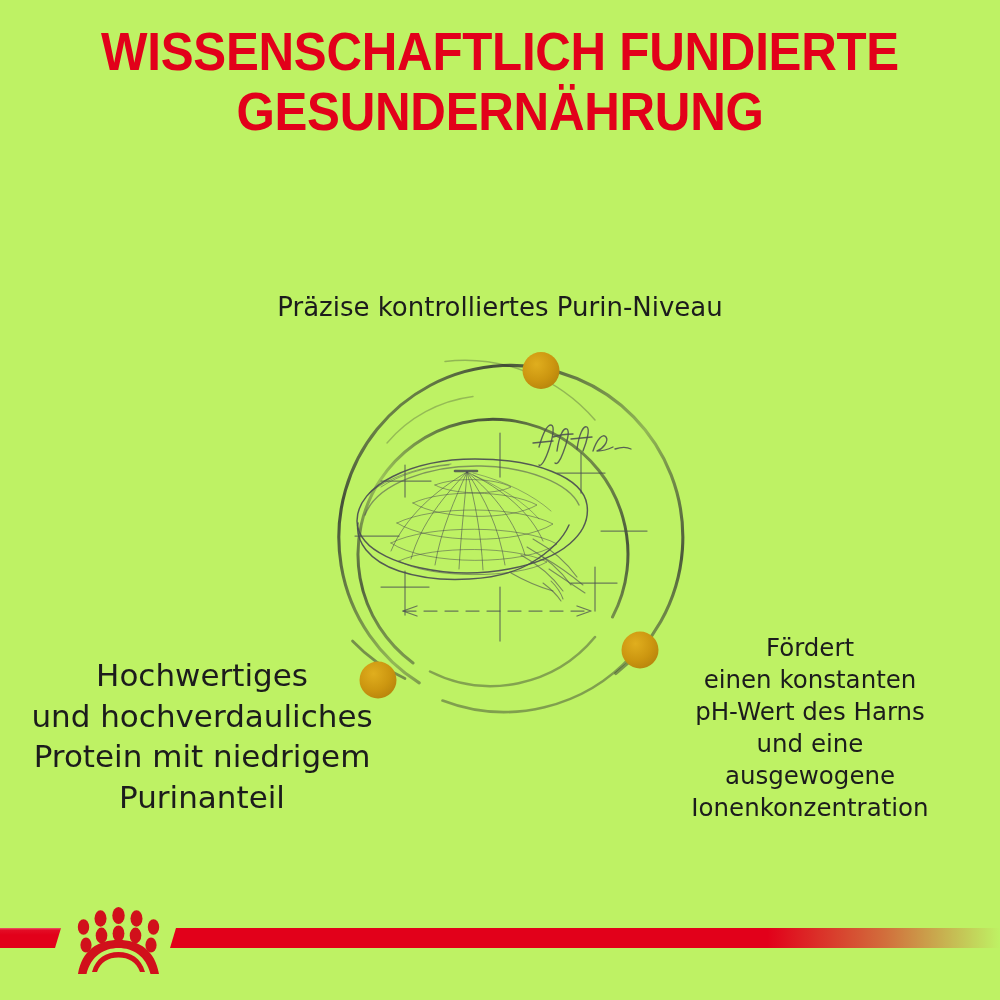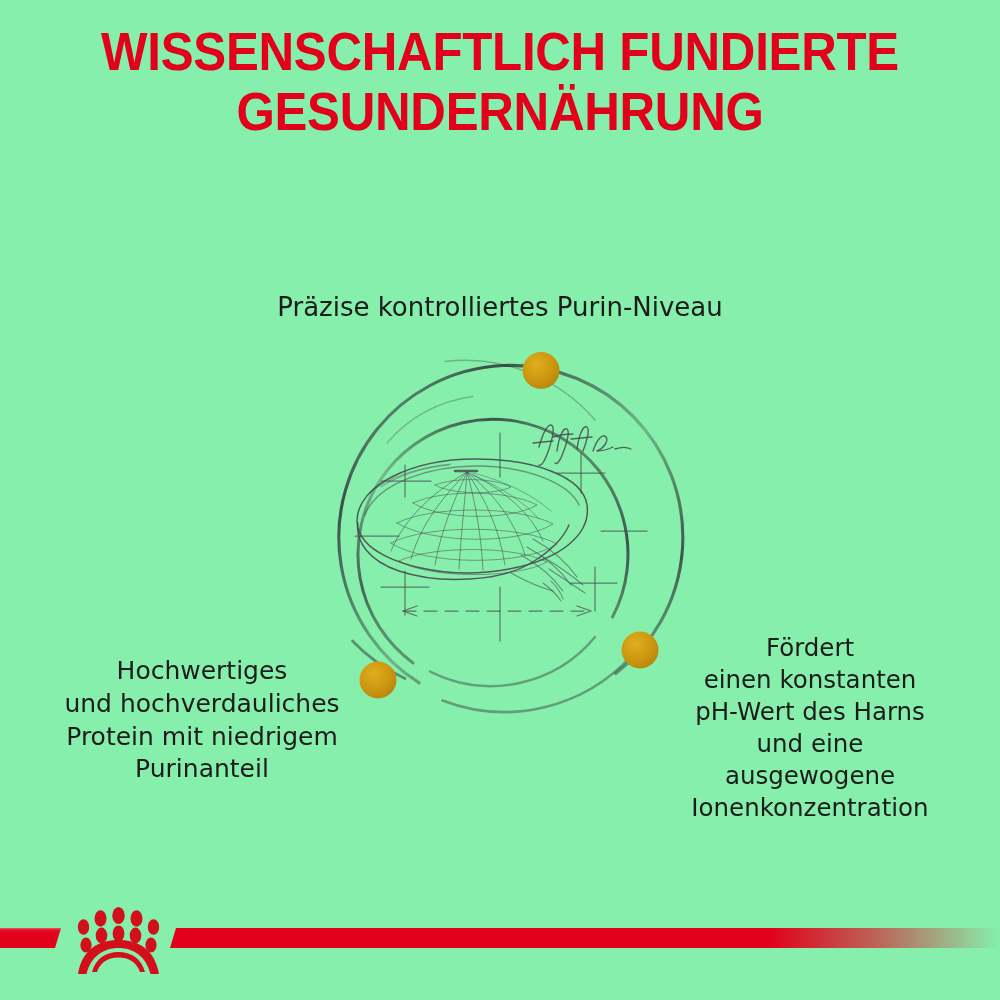--- a/index.html
+++ b/index.html
@@ -8,21 +8,21 @@
     padding: 0;
     background: #ffffff;
   }
   body {
     font-family: "Liberation Sans", sans-serif;
   }
   #page {
     position: relative;
     width: 1000px;
     height: 1000px;
-    background: #86efac;
+    background: #bef264;
     overflow: hidden;
   }
 
   
   .headline {
     position: absolute;
     left: 0;
     top: 22px;
     width: 1000px;
     text-align: center;
@@ -53,21 +53,21 @@
   #label-top {
     left: 200px;
     top: 291px;
     width: 600px;
     font-size: 26px;
   }
   #label-left {
     left: 22px;
     top: 655px;
     width: 360px;
-    font-size: 25px;
+    font-size: 31px;
     line-height: 1.31;
   }
   #label-right {
     left: 645px;
     top: 632px;
     width: 330px;
     font-size: 24.5px;
     line-height: 1.31;
     text-align: center;
   }

